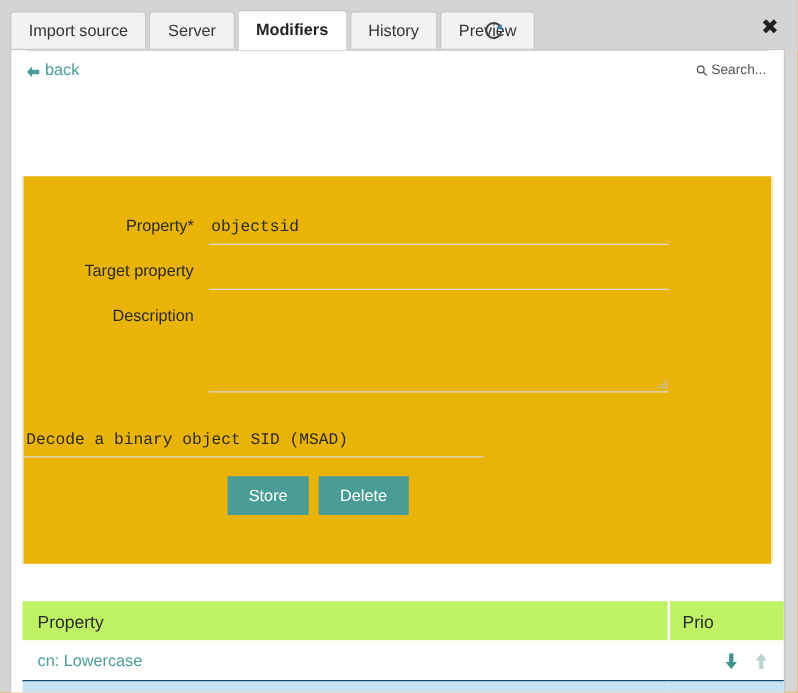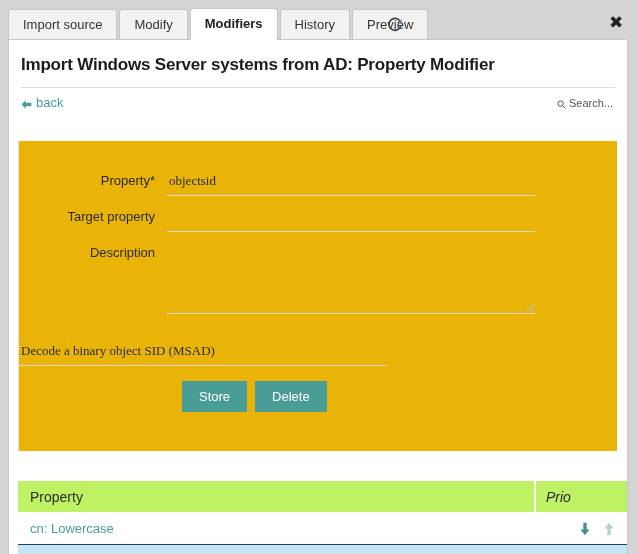--- a/index.html
+++ b/index.html
@@ -168,21 +168,21 @@
     color: #2b2b2b;
     padding-right: 12px;
     box-sizing: border-box;
     line-height: 20px;
   }
   .field {
     width: 368px;
     border: none;
     border-bottom: 1px solid #d8d8d8;
     background: transparent;
-    font-family: Liberation Serif, serif;
+    font-family: Liberation Mono, monospace;
     font-size: 13px;
     color: #2b2b2b;
     outline: none;
     padding: 1px 2px 5px 2px;
     box-sizing: border-box;
     line-height: 18px;
     height: 25px;
   }
   .textarea-wrap {
     position: relative;
@@ -246,21 +246,20 @@
     color: #2b2b2b;
     font-size: 14px;
     padding: 6px 0 6px 12px;
     height: 19px;
     border-bottom: 1px solid #ffffff;
   }
   .th-prio {
     border-left: 2px solid #ffffff;
     padding-left: 10px !important;
     width: 82px;
-    font-style: italic;
   }
   .table td {
     padding: 6px 0 6px 12px;
     color: #4a9d96;
     border-bottom: 1px solid #0c4a6e;
     height: 19px;
     vertical-align: middle;
   }
   .table tr.selected td {
     background: #c7e2f0;
@@ -281,39 +280,38 @@
     cursor: pointer;
     display: inline-block;
   }
 </style>
 </head>
 <body>
 
 <div class="tabbar">
   <div class="tabs">
     <div class="tab">Import source</div>
-    <div class="tab">Modify</div>
+    <div class="tab">Server</div>
     <div class="tab active">Modifiers</div>
     <div class="tab">History</div>
     <div class="tab">Preview</div>
   </div>
 
   <div class="refresh-btn">
     <svg width="20" height="20" viewBox="0 0 20 20">
       <path d="M15.2 6.3 A6 6 0 1 0 16 10" fill="none" stroke="#444444" stroke-width="1.6"></path>
       <path d="M16.4 4.2 L16.4 9.0 L11.9 7.2 Z" fill="#3d7fb5"></path>
     </svg>
   </div>
 
   <div class="close-btn">✖</div>
 </div>
 
 <div class="panel">
 
-  <div class="page-title">Import Windows Server systems from AD: Property Modifier</div>
   <div class="title-rule"></div>
 
   <div class="subbar">
     <div class="back-link">
       <span class="back-arrow">
         <svg width="11" height="11" viewBox="0 0 11 11">
           <path d="M4.6 1.2 L0.6 5.5 L4.6 9.8 L4.6 7.3 L10.4 7.3 L10.4 3.7 L4.6 3.7 Z" fill="#4a9d96"></path>
         </svg>
       </span>
       <span>back</span>

